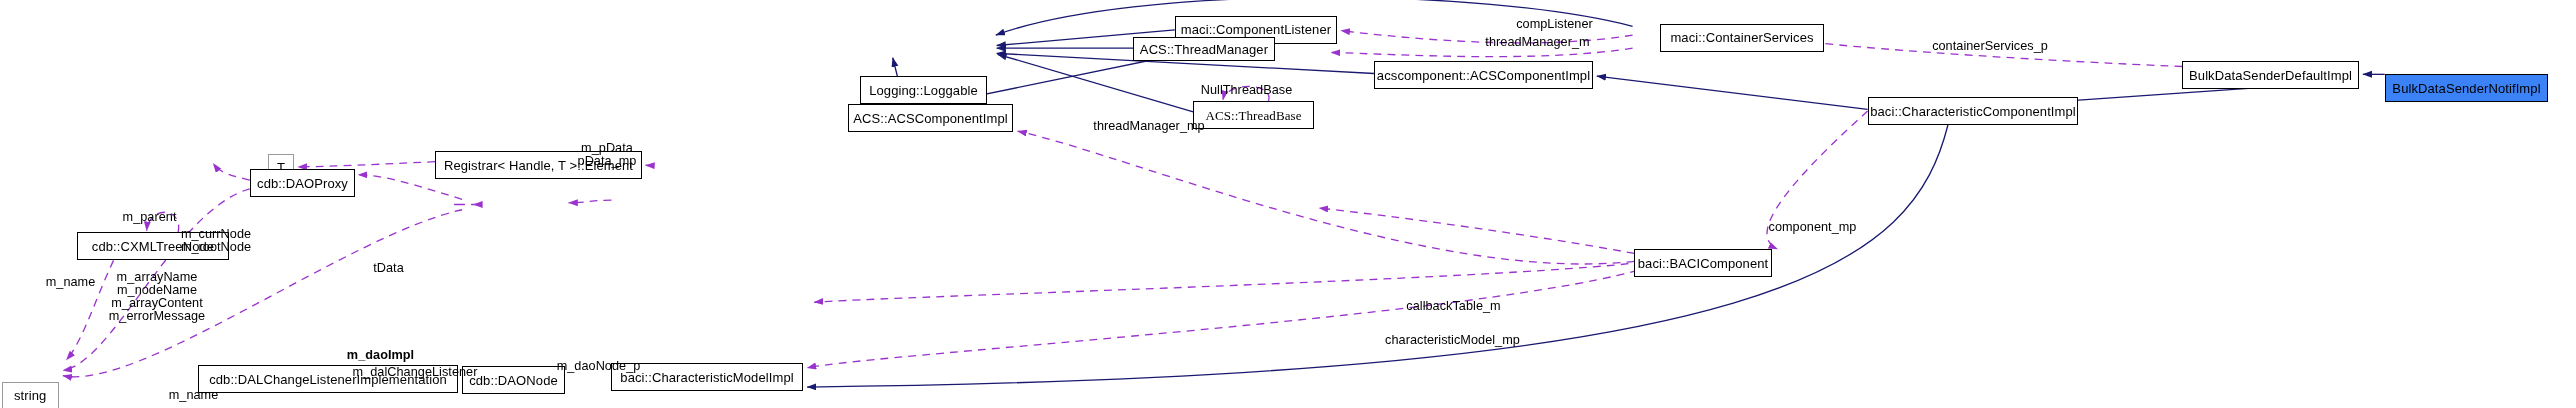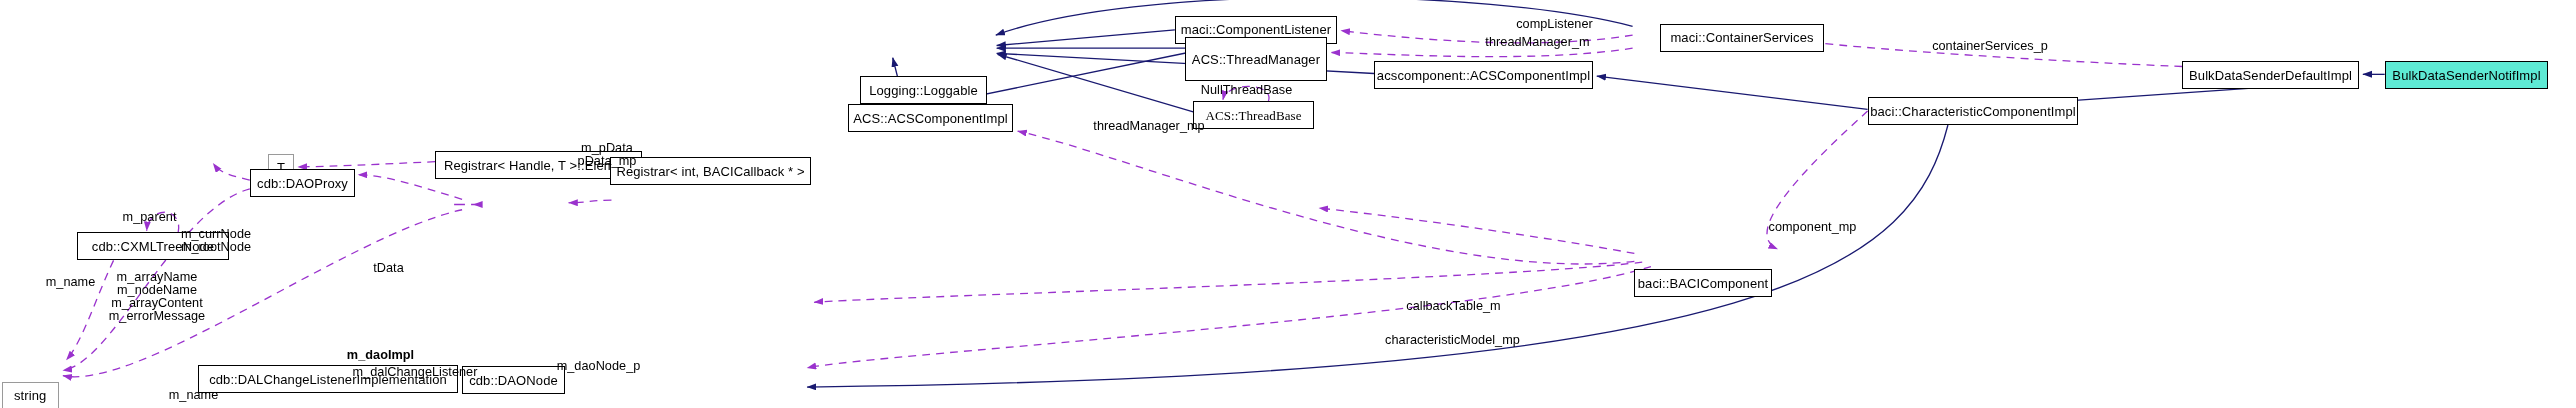--- a/index.html
+++ b/index.html
@@ -33,22 +33,23 @@
     background: #ffffff;
     border: 0.9px solid #000000;
     color: #000000;
     font-size: 13px;
     line-height: 1;
     white-space: nowrap;
     letter-spacing: 0.1px;
     padding: 0 5.2px;
   }
   .node.focus {
-    background: #5eead4;
+    background: #3b82f6;
     border: 0.9px solid #000000;
+    margin-top: 13px;
   }
   .node.ext {
     border: 0.9px solid #9a9a9a;
     background: #ffffff;
   }
   .edge-label {
     position: absolute;
     color: #000000;
     font-size: 12.7px;
     line-height: 13px;
@@ -134,37 +135,37 @@
       <path d="M698,192 C680,192 760,190 739,189"></path>
 
       <path d="M1880,300 C1720,320 1000,340 932,346"></path>
 
       <path d="M1890,305 C1720,360 1000,405 924,421"></path>
     </g>
   </svg>
 
   <div class="node" style="left:860px;  top:76px;  width:127px; height:28px;">Logging::Loggable</div>
   <div class="node" style="left:1175px; top:15.7px;  width:162px; height:28px;">maci::ComponentListener</div>
-  <div class="node" style="left:1185px; top:37px;  width:142px; height:44px;">ACS::ThreadManager</div>
+  <div class="node" style="left:1133px; top:37px;  width:142px; height:24px;">ACS::ThreadManager</div>
   <div class="node" style="left:1633px; top:23.6px;  width:164px; height:28px;margin-left:27px;">maci::ContainerServices</div>
   <div class="node" style="left:1374px; top:61px;  width:219px; height:28px;">acscomponent::ACSComponentImpl</div>
   <div class="node" style="left:2182px; top:61px;  width:177px; height:28px;">BulkDataSenderDefaultImpl</div>
   <div class="node focus" style="left:2385px; top:61px;  width:163px; height:28px;">BulkDataSenderNotifImpl</div>
   <div class="node" style="left:848px;  top:104px; width:165px; height:28px;">ACS::ACSComponentImpl</div>
   <div class="node" style="left:1193px; top:101px; width:121px; height:28px;font-family:Liberation Serif, serif;">ACS::ThreadBase</div>
   <div class="node" style="left:1868px; top:97px; width:210px; height:28px;">baci::CharacteristicComponentImpl</div>
-  <div class="node" style="left:1634px; top:249px; width:138px; height:28px;margin-top:20px;">baci::BACIComponent</div>
+  <div class="node" style="left:1634px; top:249px; width:138px; height:28px;">baci::BACIComponent</div>
   <div class="node" style="left:77px;   top:232px; width:152px; height:28px;">cdb::CXMLTreeNode</div>
   <div class="node ext" style="left:1.7px;    top:382px; width:57px;  height:27px;">string</div>
   <div class="node ext" style="left:268px;  top:154px; width:26px;  height:26px;">T</div>
   <div class="node" style="left:250px;  top:169px; width:105px; height:28px;">cdb::DAOProxy</div>
   <div class="node" style="left:198px;  top:365px; width:260px; height:28px;text-align:center;">cdb::DALChangeListenerImplementation</div>
   <div class="node" style="left:462px;  top:366px; width:103px; height:28px;">cdb::DAONode</div>
   <div class="node" style="left:435px;  top:151px; width:207px; height:28px;">Registrar&lt; Handle, T &gt;::Element</div>
-  <div class="node" style="left:610px;  top:157px; width:201px; height:28px;">Registrar&lt; int, BACICallback * &gt;</div>
+  <div class="node" style="left:611px;  top:363px; width:192px; height:28px;">baci::CharacteristicModelImpl</div>
 
   <div class="edge-label" style="left:1476px; top:18.3px;  width:157px;">compListener</div>
   <div class="edge-label" style="left:1446px; top:36px;  width:183px;">threadManager_m</div>
   <div class="edge-label" style="left:1885px; top:40px;  width:210px;">containerServices_p</div>
   <div class="edge-label" style="left:1168px; top:84px;  width:157px;">NullThreadBase</div>
   <div class="edge-label" style="left:1725px; top:221px; width:175px;">component_mp</div>
   <div class="edge-label" style="left:1053px; top:120px; width:192px;">threadManager_mp</div>
   <div class="edge-label" style="left:97px;  top:211px; width:105px;">m_parent</div>
   <div class="edge-label" style="left:155px;  top:228px; width:122px;">m_currNode
 m_rootNode</div>

